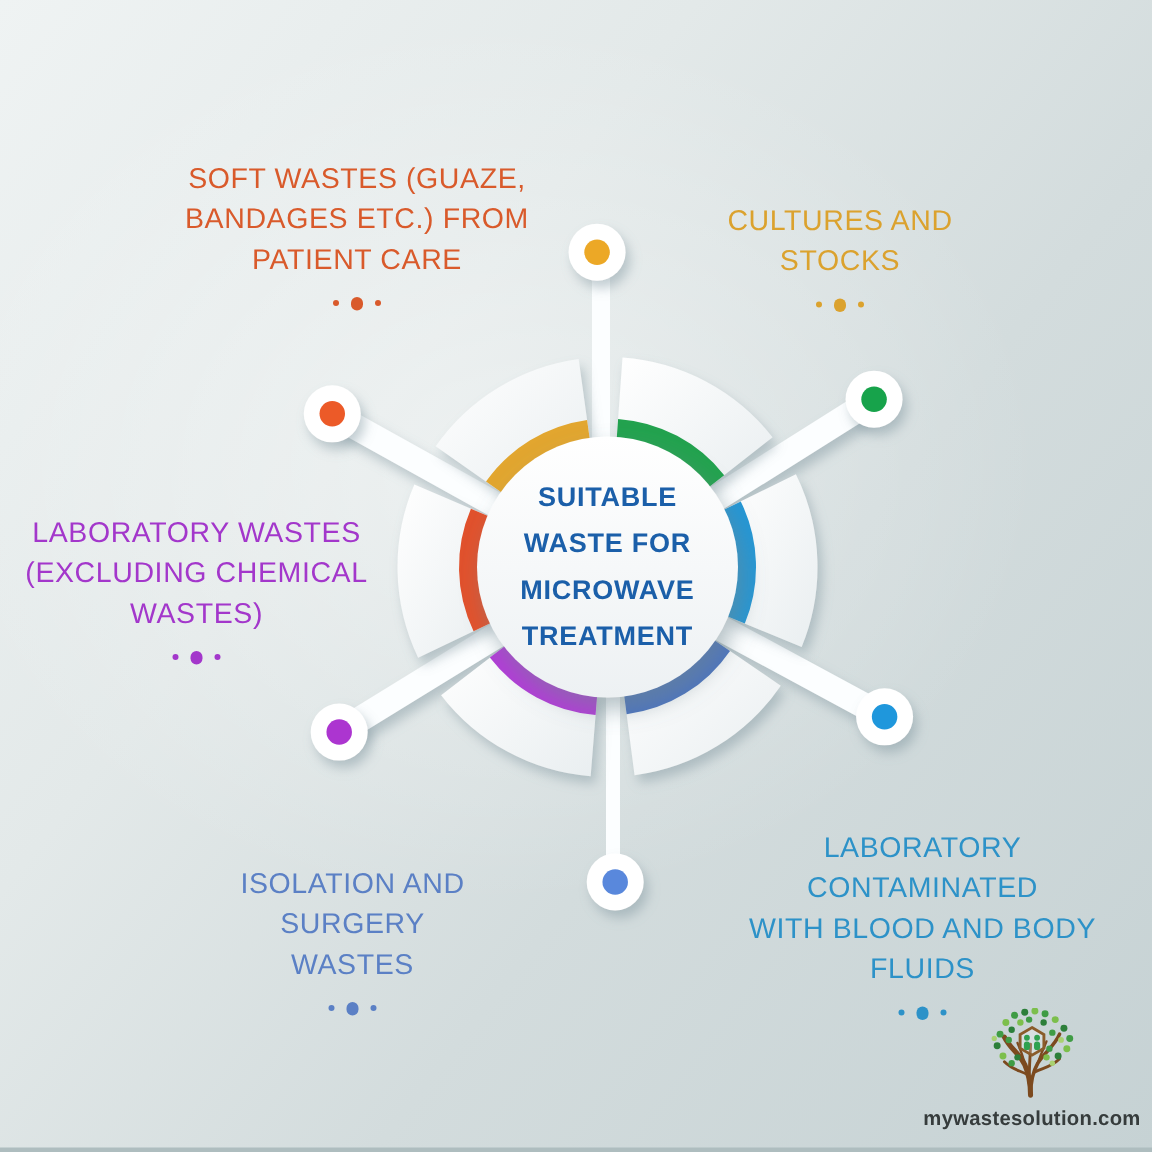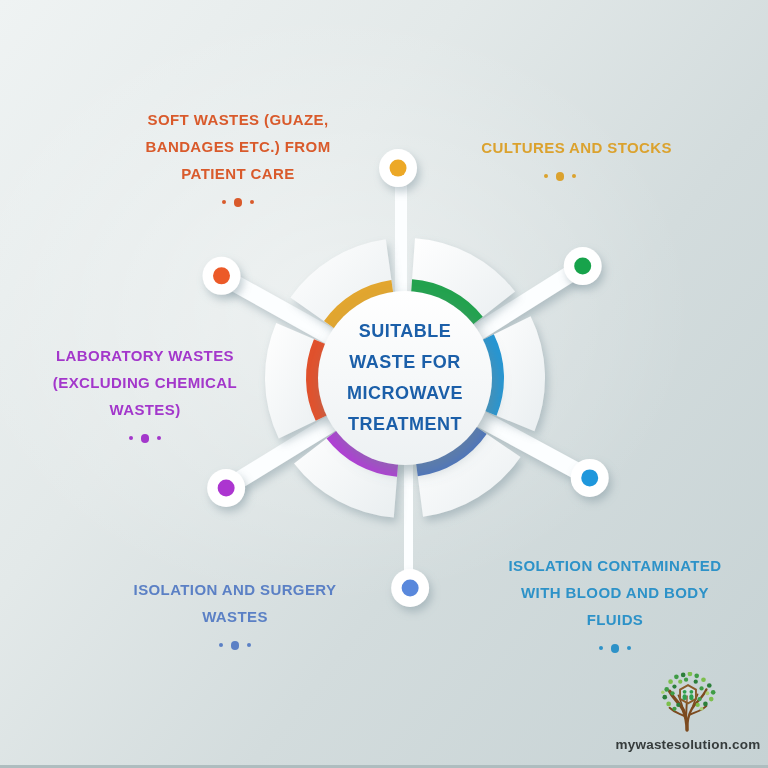--- a/index.html
+++ b/index.html
@@ -6,30 +6,30 @@
   html,body{margin:0;padding:0;}
   .canvas{
     position:relative;width:768px;height:768px;overflow:hidden;
     font-family:"Liberation Sans",sans-serif;
     background:
       radial-gradient(ellipse 600px 480px at 42% 40%, rgba(255,255,255,0.40), rgba(255,255,255,0) 62%),
       linear-gradient(128deg,#eff3f3 0%, #e3e9e9 34%, #d3dcdd 62%, #c6d2d4 100%);
   }
   .wheel-svg{position:absolute;left:0;top:0;}
   .label{position:absolute;text-align:center;}
-  .label-text{font-weight:700;font-size:15px;line-height:27px;letter-spacing:.4px;white-space:pre-line;}
+  .label-text{font-weight:400;font-size:19px;line-height:27px;letter-spacing:.4px;white-space:pre-line;}
   .dots{display:flex;justify-content:center;align-items:center;gap:8px;margin-top:11px;}
   .dot{border-radius:50%;display:inline-block;}
   .dot.s{width:4px;height:4px;}
   .dot.l{width:8.5px;height:8.5px;}
   .lbl-cultures{left:448px;top:134px;width:224px;}
   .lbl-sharps{left:600px;top:368px;width:116px;}
   .lbl-materials{left:484px;top:552px;width:262px;}
   .lbl-isolation{left:112px;top:576px;width:246px;}
-  .lbl-laboratory{left:22px;top:342px;width:246px;}
+  .lbl-laboratory{left:8px;top:342px;width:246px;}
   .lbl-soft{left:106px;top:106px;width:264px;}
   .center-title{
     position:absolute;left:312px;top:285px;width:186px;height:186px;
     display:flex;align-items:center;justify-content:center;text-align:center;
     font-weight:700;font-size:18px;line-height:31px;letter-spacing:.5px;white-space:pre-line;
   }
   .logo{position:absolute;left:598px;top:672px;width:180px;text-align:center;}
   .logo-tree{width:64px;height:60px;display:inline-block;}
   .logo-text{font-size:13.5px;font-weight:700;color:#363c3c;letter-spacing:.2px;margin-top:1px;}
   .bottom-edge{position:absolute;left:0;bottom:0;width:100%;height:3px;background:#aebdbf;}
@@ -101,31 +101,31 @@
 BANDAGES ETC.) FROM
 PATIENT CARE</div>
     <div class="dots">
       <span class="dot s" style="background: rgb(217, 90, 43);"></span>
       <span class="dot l" style="background: rgb(217, 90, 43);"></span>
       <span class="dot s" style="background: rgb(217, 90, 43);"></span>
     </div>
   </div>
 
   <div class="label lbl-cultures">
-    <div class="label-text" style="color: rgb(219, 162, 46); text-align: right;">CULTURES AND STOCKS</div>
+    <div class="label-text" style="color: rgb(219, 162, 46);">CULTURES AND STOCKS</div>
     <div class="dots">
       <span class="dot s" style="background: rgb(219, 162, 46);"></span>
       <span class="dot l" style="background: rgb(219, 162, 46);"></span>
       <span class="dot s" style="background: rgb(219, 162, 46);"></span>
     </div>
   </div>
 
 
   <div class="label lbl-materials">
-    <div class="label-text" style="color: rgb(45, 146, 200);">ISOLATION CONTAMINATED
+    <div class="label-text" style="color: rgb(45, 146, 200);">LABORATORY CONTAMINATED
 WITH BLOOD AND BODY
 FLUIDS</div>
     <div class="dots">
       <span class="dot s" style="background: rgb(45, 146, 200);"></span>
       <span class="dot l" style="background: rgb(45, 146, 200);"></span>
       <span class="dot s" style="background: rgb(45, 146, 200);"></span>
     </div>
   </div>
 
   <div class="label lbl-isolation">

